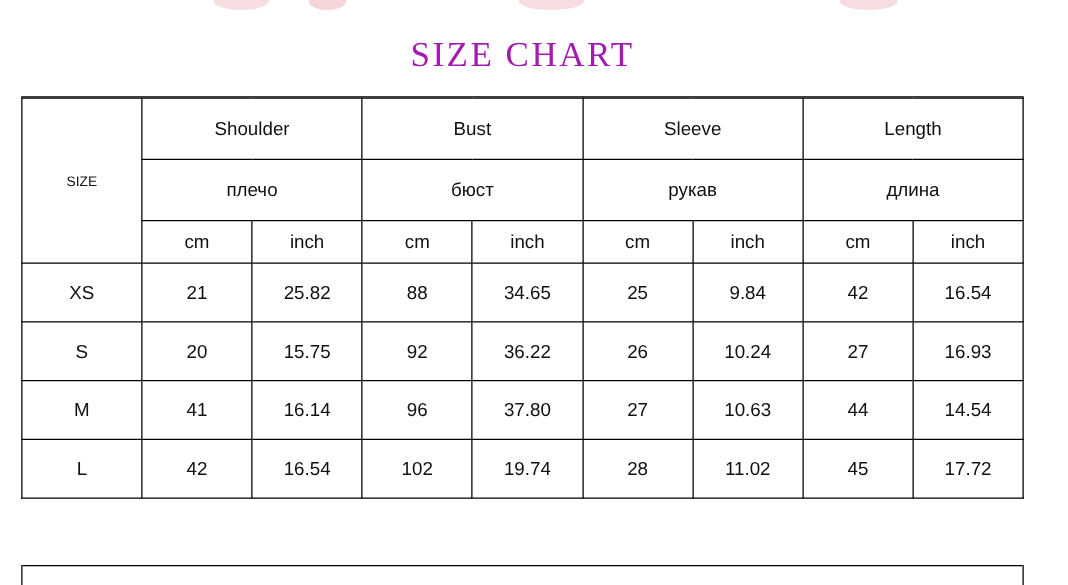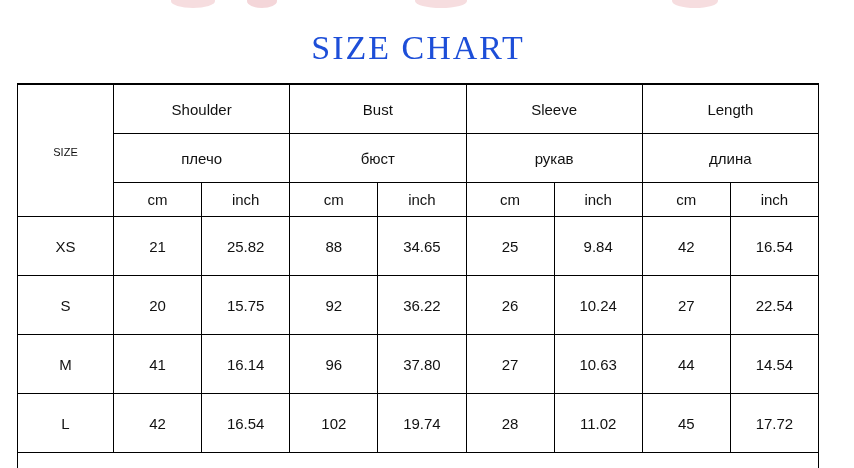--- a/index.html
+++ b/index.html
@@ -44,25 +44,25 @@
 
   .chart-wrap {
     position: absolute;
     left: 17px;
     top: 14px;
     width: 802px;
   }
 
   .chart-title {
     font-family: "Liberation Serif", serif;
-    font-size: 34px;
+    font-size: 28px;
     letter-spacing: 2px;
     text-align: center;
     padding: 15px 0 16px 0;
-    color: #1d4ed8;
+    color: #a21caf;
     font-weight: 400;
     border-bottom: 1px solid #000000;
   }
 
   table.size-table {
     border-collapse: collapse;
     width: 802px;
     table-layout: fixed;
   }
   table.size-table td {
@@ -73,21 +73,21 @@
     font-weight: 400;
     margin-top: 22px;
   }
   
   table.size-table { border-top: none; }
 
   td.col-size { width: 96px; }
   td.hdr-group { height: 49px; font-size: 16px; }
   td.hdr-sub   { height: 49px; font-size: 15px; }
   td.unit      { height: 34px; font-size: 14px; }
-  td.data      { height: 59px; font-size: 15px; }
+  td.data      { height: 47px; font-size: 15px; }
 
   .size-label { font-size: 11px; }
 
   
   .bottom-strip {
     position: absolute;
     left: 17px;
     top: 452px;
     width: 802px;
     height: 16px;
@@ -159,21 +159,21 @@
 
         <tr>
           <td class="col-size data">S</td>
           <td class="data">20</td>
           <td class="data">15.75</td>
           <td class="data">92</td>
           <td class="data">36.22</td>
           <td class="data">26</td>
           <td class="data">10.24</td>
           <td class="data">27</td>
-          <td class="data">22.54</td>
+          <td class="data">16.93</td>
         </tr>
 
         <tr>
           <td class="col-size data">M</td>
           <td class="data">41</td>
           <td class="data">16.14</td>
           <td class="data">96</td>
           <td class="data">37.80</td>
           <td class="data">27</td>
           <td class="data">10.63</td>

